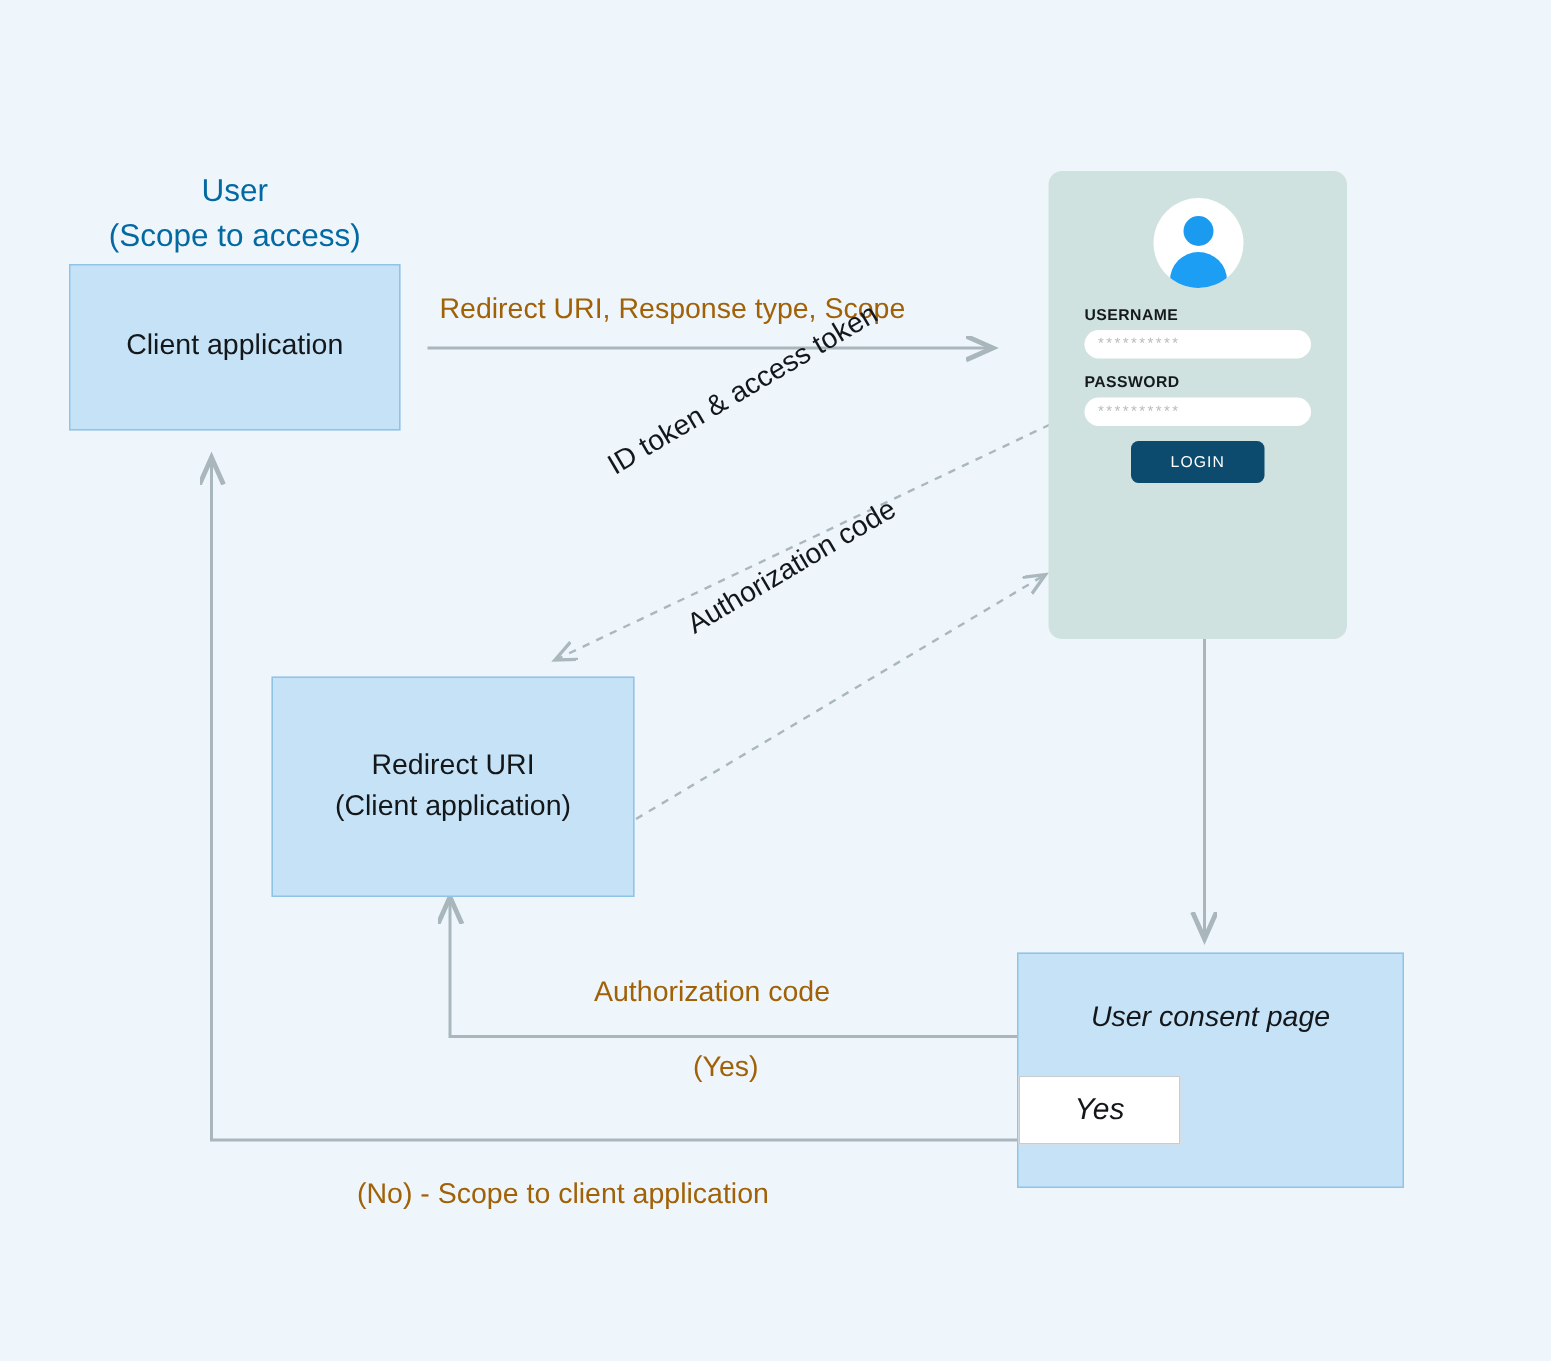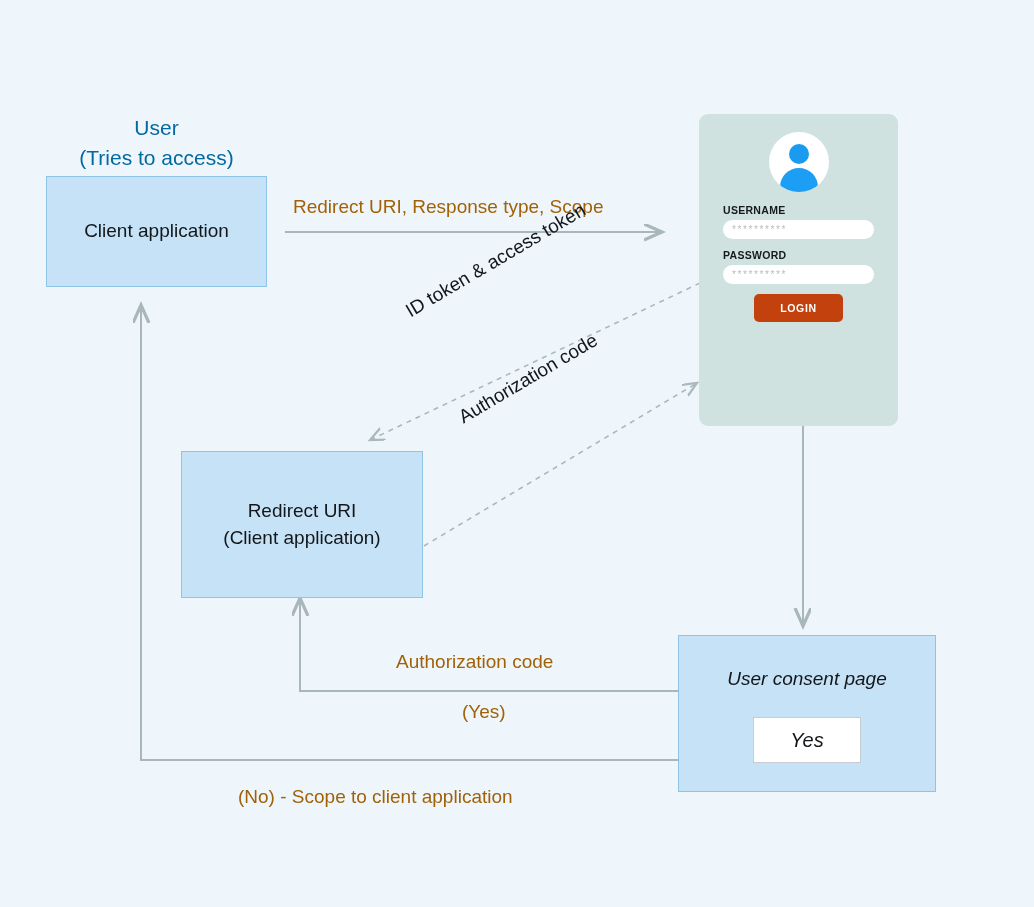--- a/index.html
+++ b/index.html
@@ -31,21 +31,20 @@
   }
 
   
   .node {
     position: absolute;
     box-sizing: border-box;
     background: #c6e2f7;
     border: 1px solid #8fc4e6;
     display: flex;
     flex-direction: column;
-    align-items: center;
     justify-content: center;
     text-align: center;
     font-size: 19px;
     line-height: 1.42;
     color: #14171a;
   }
 
   #client-app {
     left: 46px;
     top: 176px;
@@ -158,26 +157,26 @@
     font-size: 10px;
     letter-spacing: 1.6px;
     color: #b9bcbf;
     margin-bottom: 10px;
     overflow: hidden;
     white-space: nowrap;
   }
   #login-button {
     display: block;
     margin: 4px auto 12px auto;
-    background: #c2410c;
+    background: #0c4a6e;
     color: #ffffff;
     border: none;
     border-radius: 5px;
     font-size: 10.5px;
-    font-weight: bold;
+    font-weight: normal;
     letter-spacing: 0.7px;
     padding: 8px 26px;
     font-family: "Liberation Sans", sans-serif;
     cursor: pointer;
   }
 
   
   .edge-label {
     position: absolute;
     font-size: 19px;
@@ -241,21 +240,21 @@
 
     <line x1="803" y1="360" x2="803" y2="626" stroke="#a9b7bd" stroke-width="2" marker-end="url(#arrow-solid)"></line>
 
     <polyline points="679,691 300,691 300,598" fill="none" stroke="#a9b7bd" stroke-width="2" marker-end="url(#arrow-solid)"></polyline>
 
     <polyline points="679,760 141,760 141,305" fill="none" stroke="#a9b7bd" stroke-width="2" marker-end="url(#arrow-solid)"></polyline>
   </svg>
 
   <div id="user-caption">
     <div class="lead">User</div>
-    <div>(Tries to access)</div>
+    <div>(Scope to access)</div>
   </div>
 
   <div id="client-app" class="node">
     <span class="node-line">Client application</span>
   </div>
 
   <div id="redirect-uri" class="node">
     <span class="node-line">Redirect URI</span>
     <span class="node-line">(Client application)</span>
   </div>

